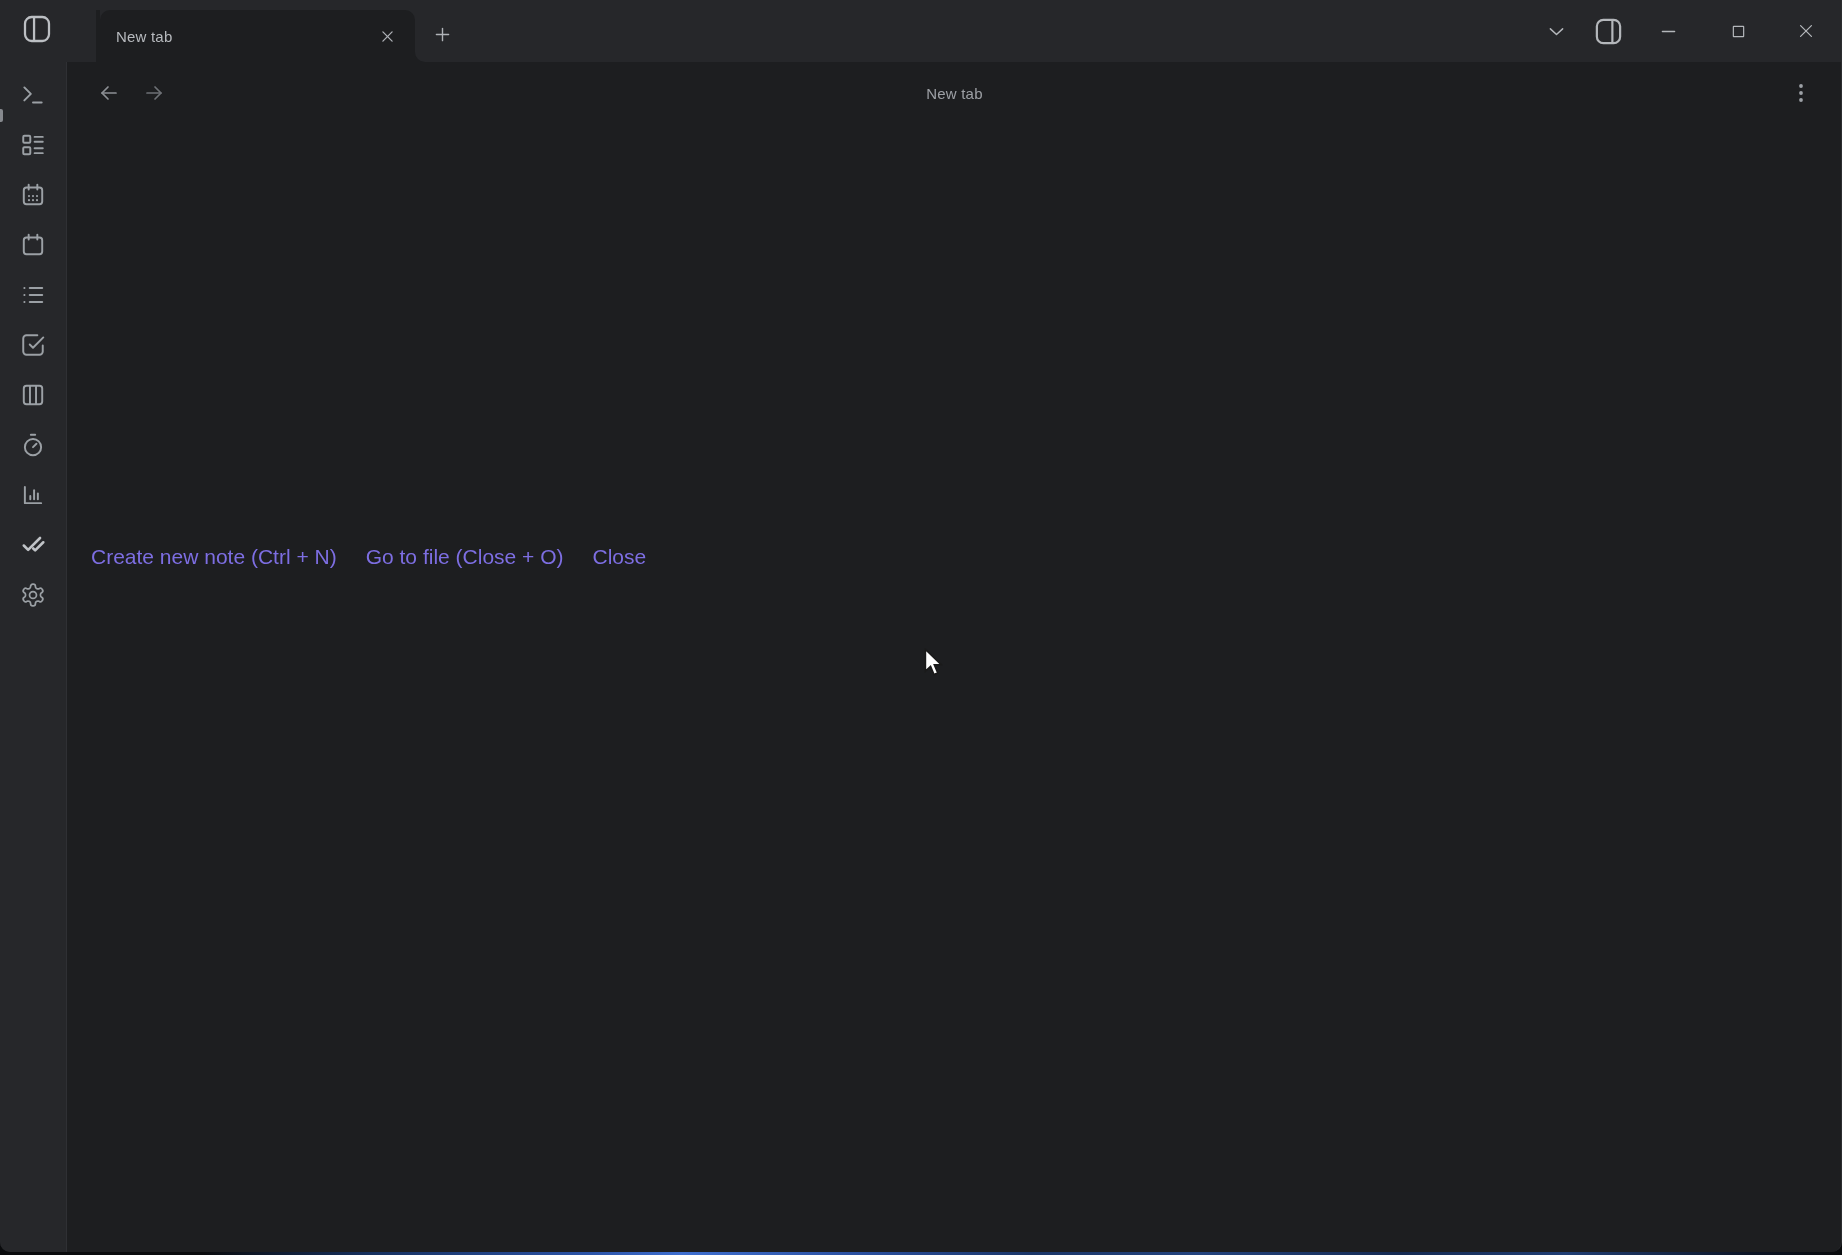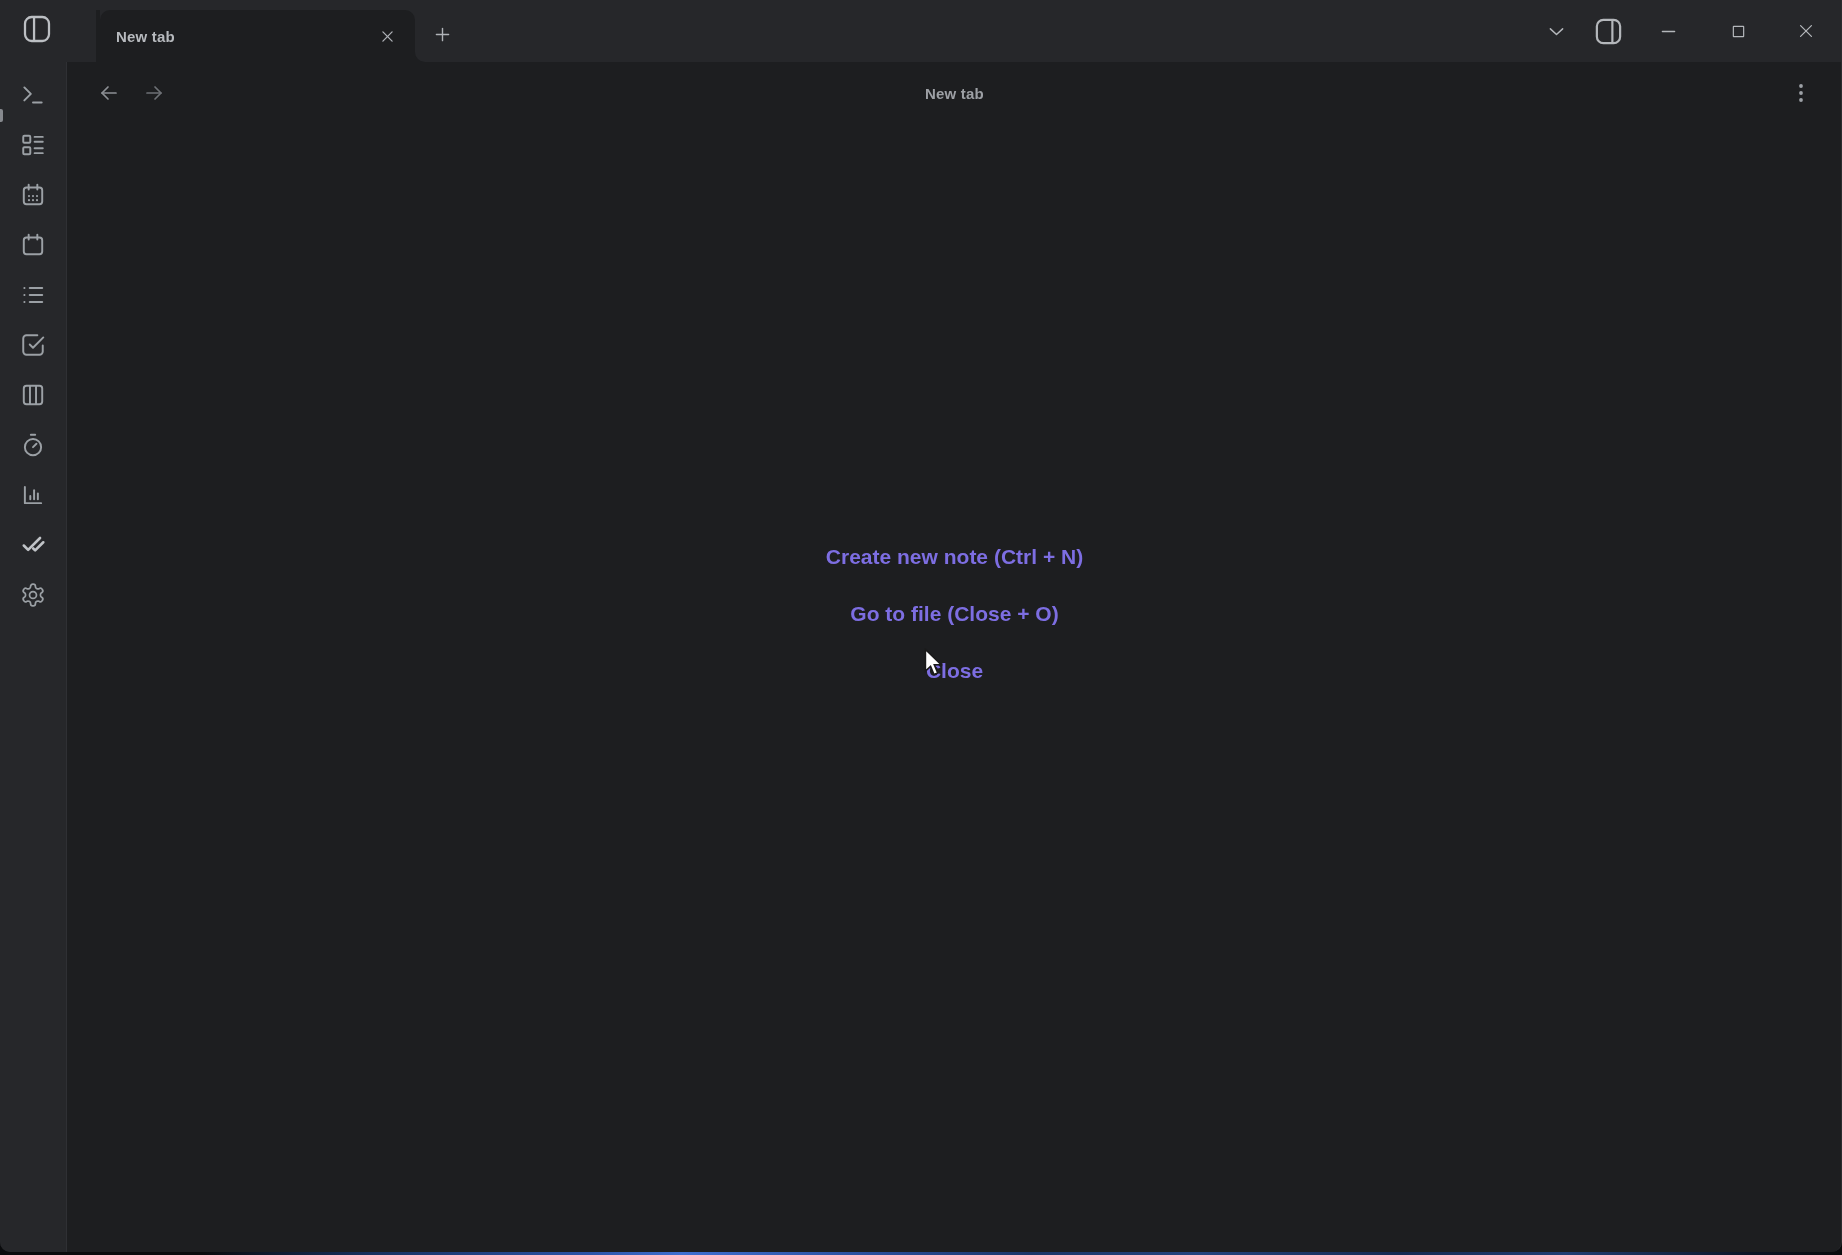--- a/index.html
+++ b/index.html
@@ -1,18 +1,18 @@
 <!DOCTYPE html>
 <html><head>
 <meta charset="utf-8">
 <style>
   * { margin:0; padding:0; box-sizing:border-box; }
   html,body { width:1842px; height:1255px; overflow:hidden; background:#0a0b0d;
     font-family:"Liberation Sans","DejaVu Sans",sans-serif; }
-  .stage { position:relative; width:1842px; height:1255px;font-weight:bold; }
+  .stage { position:relative; width:1842px; height:1255px; }
 
   
   .desktop-strip { position:absolute; left:0; right:0; bottom:0; height:6px;
     background:linear-gradient(90deg,#0a0b0d 0%,#0a0b0d 11%,#16305e 20%,#2c54a8 32%,
       #3f6fd0 37%,#2a4f9e 47%,#1b3668 56%,#24447f 65%,#152a52 76%,#203e74 85%,#0d1526 95%,#0a0b0d 100%); }
 
   
   .window { position:absolute; left:0; top:0; width:1842px; height:1252px;
     background:#1d1e20; border-radius:0 0 10px 10px; overflow:hidden;
     border-right:1px solid #2c2d30; }
@@ -66,21 +66,21 @@
   .nav-forward { left:73px; color:#6e7176; }
   .header-title { position:absolute; left:0; right:0; top:0; height:62px; display:flex;
     align-items:center; justify-content:center; font-size:15px; color:#9da0a5;
     pointer-events:none; letter-spacing:.2px; }
   .kebab-btn { position:absolute; left:1720px; top:18px; width:26px; height:26px;
     display:flex; align-items:center; justify-content:center; color:#9da1a6; }
   .kebab-btn svg { width:24px; height:24px; }
 
   
   .empty-state { position:absolute; left:68px; right:0; top:543px; display:flex;
-    flex-direction:column; align-items:center; gap:29px; }
+    flex-direction:row; align-items:center; gap:29px;padding-left:23px; }
   .action-link { height:28px; line-height:28px; font-size:21px; color:#7d6ee2; cursor:pointer; }
 
   
   .cursor { position:absolute; z-index:20; pointer-events:none; }
   .cursor svg { width:22px; height:30px; }
 
   .edge-notch { position:absolute; left:0; top:109px; width:3px; height:13px;
     background:#989ba0; border-radius:0 2px 2px 0; opacity:.85; }
 </style>
 </head>

